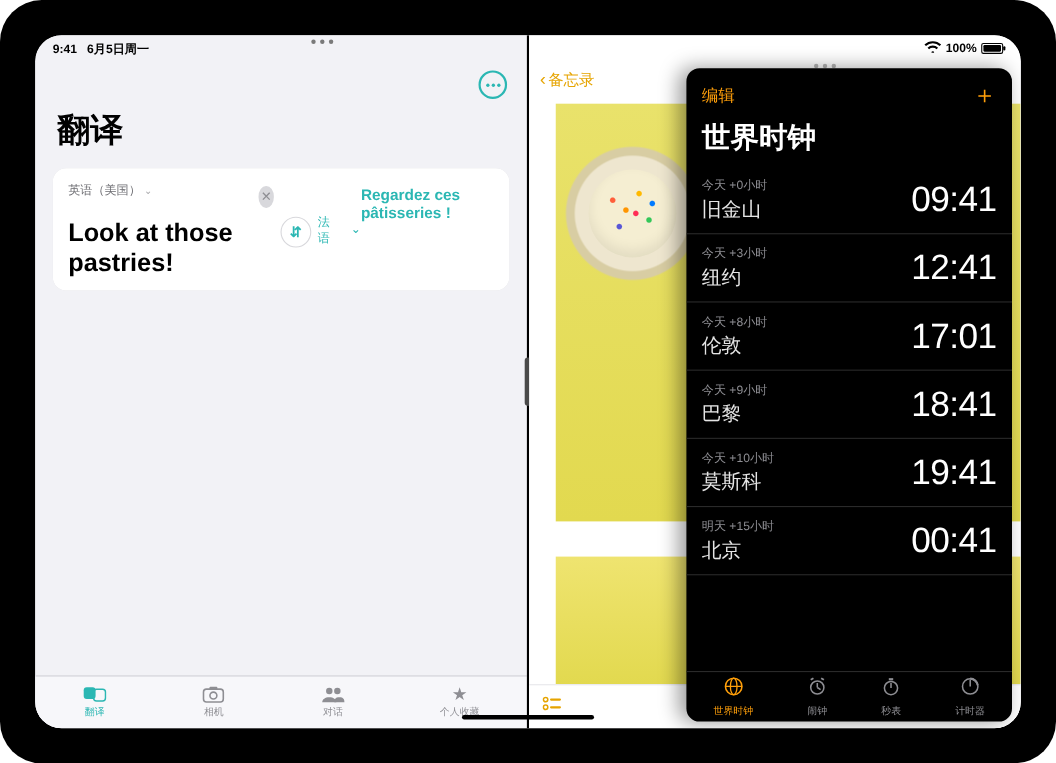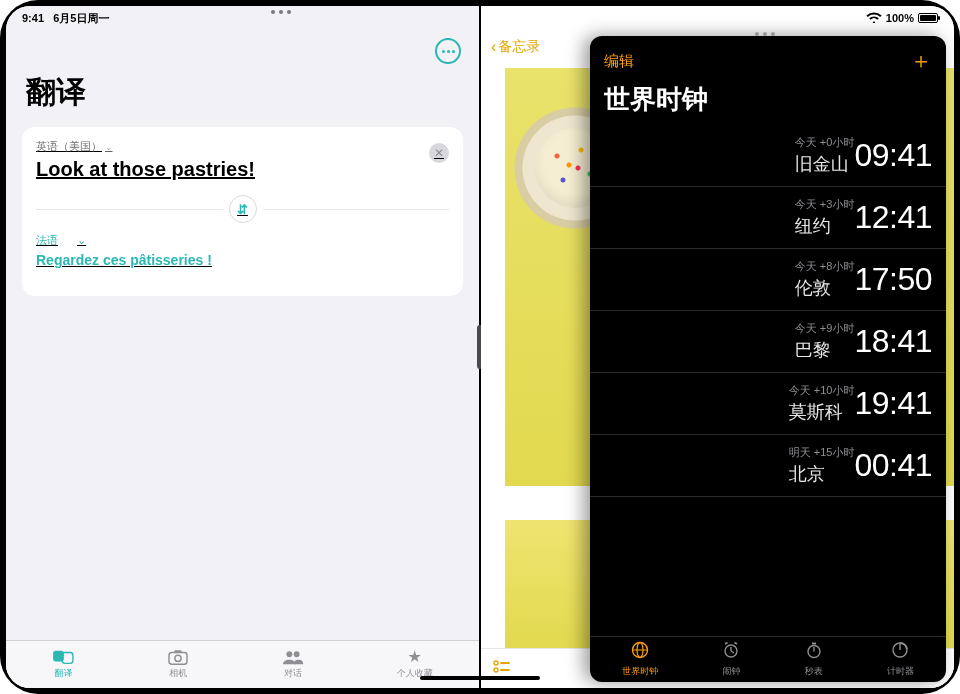--- a/index.html
+++ b/index.html
@@ -1,21 +1,21 @@
 <!DOCTYPE html>
 <html><head>
 <meta charset="utf-8">
 <style>
   * { box-sizing: border-box; margin: 0; padding: 0; font-family: -apple-system, "Helvetica Neue", Arial, sans-serif; }
   html, body { width: 960px; height: 694px; background: #fff; overflow: hidden; }
   .device {
     width: 960px; height: 694px;
     background: #000;
     border-radius: 38px;
-    padding: 6px;
+    padding: 32px;
     position: relative;
   }
   .screen {
     width: 100%; height: 100%;
     background: #f2f2f6;
     border-radius: 24px;
     overflow: hidden;
     display: flex;
     position: relative;
   }
@@ -47,27 +47,27 @@
   .left-header { display:flex; justify-content:flex-end; padding: 6px 18px 6px 18px;}
   .more-btn {
     width: 26px; height: 26px; border-radius: 50%;
     border: 2px solid #2bb7b3; display:flex; align-items:center; justify-content:center;
     gap:2px;
   }
   .more-btn span{width:3px;height:3px;background:#2bb7b3;border-radius:50%;}
   .left-title { font-size: 30px; font-weight: 800; color:#000; padding: 2px 20px 14px 20px;}
   .translate-card {
     margin: 0 16px; background:#fff; border-radius:12px; padding: 12px 14px;
-    display:flex; flex-direction:column; box-shadow: 0 0 0.5px rgba(0,0,0,0.1); text-decoration: underline;
+    display:flex; flex-direction:row; box-shadow: 0 0 0.5px rgba(0,0,0,0.1);
   }
   .src-row{display:flex; justify-content:space-between; align-items:flex-start;}
   .src-col{display:flex;flex-direction:column;gap:2px;}
   .lang-label{font-size:11px;color:#6e6e73;display:flex;align-items:center;gap:3px;}
   .lang-label .chev{font-size:9px;opacity:.6;}
-  .src-text{font-size:20px;font-weight:700;color:#000;margin-top:2px;}
+  .src-text{font-size:23px;font-weight:700;color:#000;margin-top:16px;}
   .clear-btn{width:20px;height:20px;background:#d8d8dc;border-radius:50%;display:flex;align-items:center;justify-content:center;color:#8e8e93;font-size:12px;margin-top:4px;}
   .swap-row{display:flex;align-items:center;margin:14px 0 10px 0;}
   .swap-line{flex:1;height:1px;background:#e6e6ea;}
   .swap-btn{width:28px;height:28px;border:1px solid #d8d8dc;border-radius:50%;display:flex;align-items:center;justify-content:center;margin:0 6px;color:#2bb7b3;font-size:13px;font-weight:700;}
   .tgt-lang{font-size:11px;color:#2bb7b3;display:flex;align-items:center;gap:19px;}
   .tgt-text{font-size:14px;font-weight:600;color:#2bb7b3;margin-top:4px;margin-bottom:16px;}
 
   .left-tabbar{
     margin-top:auto; height:48px; background:#f7f7fa;
     border-top:0.5px solid #d0d0d5;
@@ -109,32 +109,32 @@
       radial-gradient(circle at 80% 35%,#007aff 0 2px,transparent 3px),
       radial-gradient(circle at 40% 45%,#ff9500 0 2px,transparent 3px);
   }
   .cookie-photo2{position:absolute;left:0;right:0;bottom:0;height:22%;
     background:linear-gradient(#efe470,#e2d94f);margin-top:8px;}
   .notes-bottom{position:absolute;left:0;right:0;bottom:0;height:40px;background:#fff;
     border-top:0.5px solid #e6e6ea;display:flex;align-items:center;padding:0 12px;color:#e6a400;gap:14px;}
 
   
   .clock-panel{
-    position:absolute; top:30px; right:8px; bottom:6px; width:356px;
+    position:absolute; top:30px; right:8px; bottom:6px; width:296px;
     background:#000; border-radius:12px; color:#fff;
     display:flex; flex-direction:column;
     box-shadow: -6px 0 18px rgba(0,0,0,0.4);
     overflow:hidden;
   }
   .clock-header{display:flex;justify-content:space-between;align-items:center;padding:10px 14px 4px 14px;}
   .edit-btn{color:#ff9f0a;font-size:15px;}
   .add-btn{color:#ff9f0a;font-size:22px;font-weight:400;}
   .clock-title{font-size:26px;font-weight:800;padding:2px 14px 8px 14px;}
   .clock-list{flex:1;overflow:hidden;}
-  .clock-row{display:flex;justify-content:flex-end;align-items:center;
+  .clock-row{display:flex;justify-content:space-between;align-items:center;
     padding:10px 14px;border-bottom:0.5px solid #2a2a2a;}
   .clock-city-col{display:flex;flex-direction:column;gap:2px;}
   .clock-offset{font-size:11px;color:#8e8e93;}
   .clock-city{font-size:18px;color:#e5e5e5;}
   .clock-time{font-size:32px;font-weight:300;color:#fff;letter-spacing:-0.5px;}
   .clock-tabbar{height:46px;border-top:0.5px solid #2a2a2a;display:flex;justify-content:space-around;align-items:center;}
   .ctab{display:flex;flex-direction:column;align-items:center;gap:2px;font-size:9px;color:#8e8e93;}
   .ctab.active{color:#ff9f0a;}
   .ctab .cico{font-size:16px;}
 
@@ -302,21 +302,21 @@
                 <div class="clock-offset">今天 +3小时</div>
                 <div class="clock-city">纽约</div>
               </div>
               <div class="clock-time">12:41</div>
             </div>
             <div class="clock-row">
               <div class="clock-city-col">
                 <div class="clock-offset">今天 +8小时</div>
                 <div class="clock-city">伦敦</div>
               </div>
-              <div class="clock-time">17:50</div>
+              <div class="clock-time">17:01</div>
             </div>
             <div class="clock-row">
               <div class="clock-city-col">
                 <div class="clock-offset">今天 +9小时</div>
                 <div class="clock-city">巴黎</div>
               </div>
               <div class="clock-time">18:41</div>
             </div>
             <div class="clock-row">
               <div class="clock-city-col">

